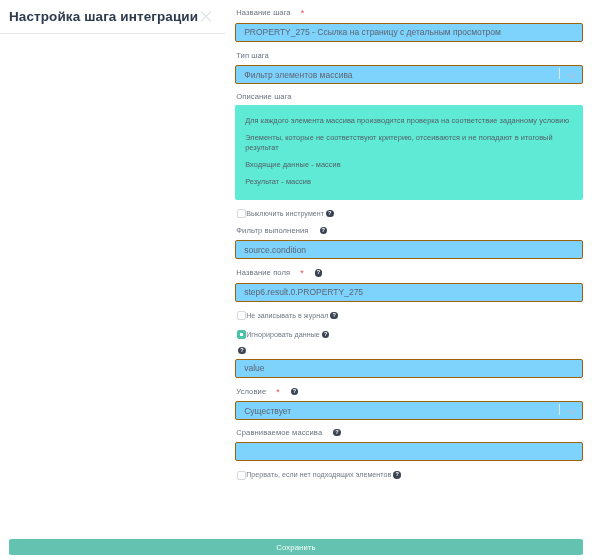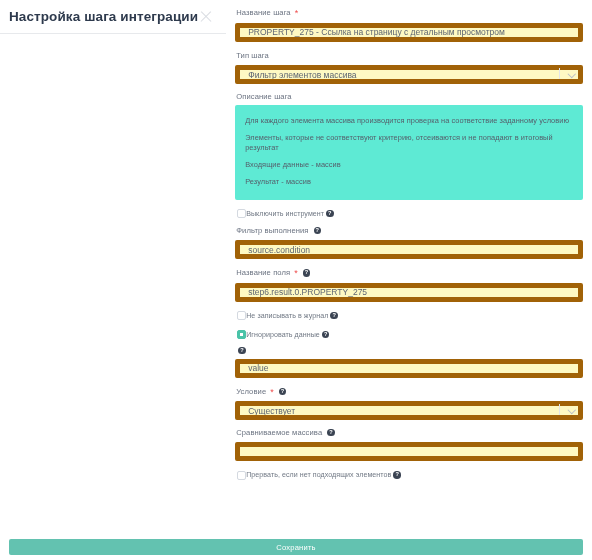--- a/index.html
+++ b/index.html
@@ -69,21 +69,21 @@
     box-sizing: border-box;
     overflow: hidden;
   }
 
   .field-label {
     font-size: 7.6px;
     color: #6a7280;
     margin: 0 0 3px 1px;
     display: flex;
     align-items: center;
-    gap: 3px;
+    gap: 9px;
     letter-spacing: 0.1px;
     line-height: 10px;
   }
   .req {
     color: #ef4d4d;
     font-size: 9px;
     line-height: 6px;
     margin-left: 1px;
   }
 
@@ -101,23 +101,23 @@
     margin-left: 2px;
     cursor: pointer;
     vertical-align: middle;
     flex: none;
   }
 
   .text-input {
     width: 100%;
     height: 19px;
     box-sizing: border-box;
-    border: 5px solid #a16207;
+    border: 1px solid #a16207;
     border-radius: 2px;
-    background: #fef9c3;
+    background: #7dd3fc;
     font-family: "Liberation Sans", sans-serif;
     font-size: 8.5px;
     color: #5c6472;
     padding: 0 8px;
     outline: none;
   }
   .text-input::placeholder { color: #aeb4bd; }
 
   .select-wrap {
     position: relative;

